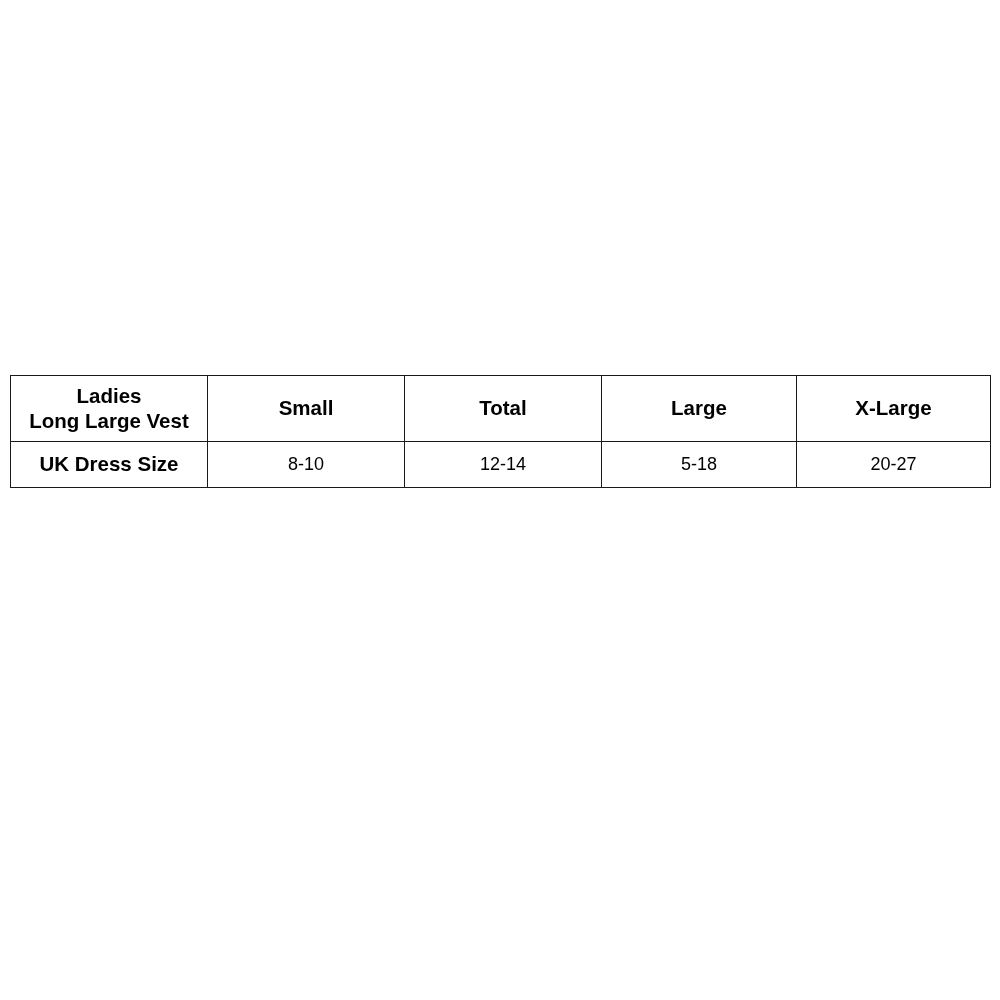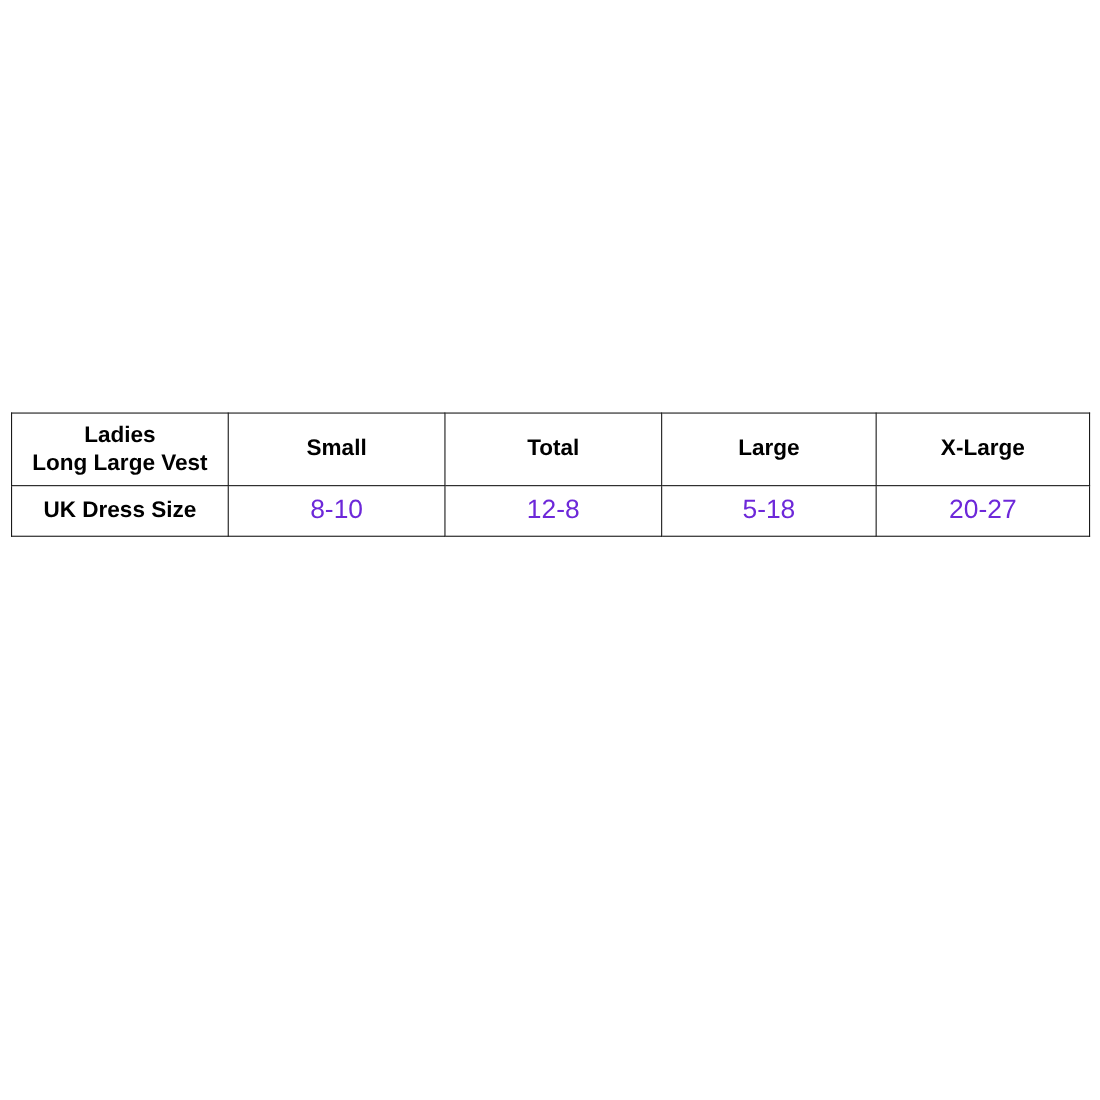--- a/index.html
+++ b/index.html
@@ -96,22 +96,22 @@
 
   
   tr.final-row td {
     height: 45px;
     vertical-align: top;
     padding-top: 4px;
   }
   tr.final-row td .val-plain {
     display: block;
     font-weight: normal;
-    font-size: 24px;
-    color: #6d28d9;
+    font-size: 18px;
+    color: #000000;
   }
   tr.final-row td.row-label {
     font-weight: bold;
   }
 </style>
 </head>
 <body>
 
 <div id="canvas">
 
@@ -137,21 +137,21 @@
       </tr>
 
 
 
       <tr class="final-row">
         <td class="row-label">UK Dress Size</td>
         <td>
           <span class="val-plain">8-10</span>
         </td>
         <td>
-          <span class="val-plain">12-8</span>
+          <span class="val-plain">12-14</span>
         </td>
         <td>
           <span class="val-plain">5-18</span>
         </td>
         <td>
           <span class="val-plain">20-27</span>
         </td>
       </tr>
 
     </tbody>

